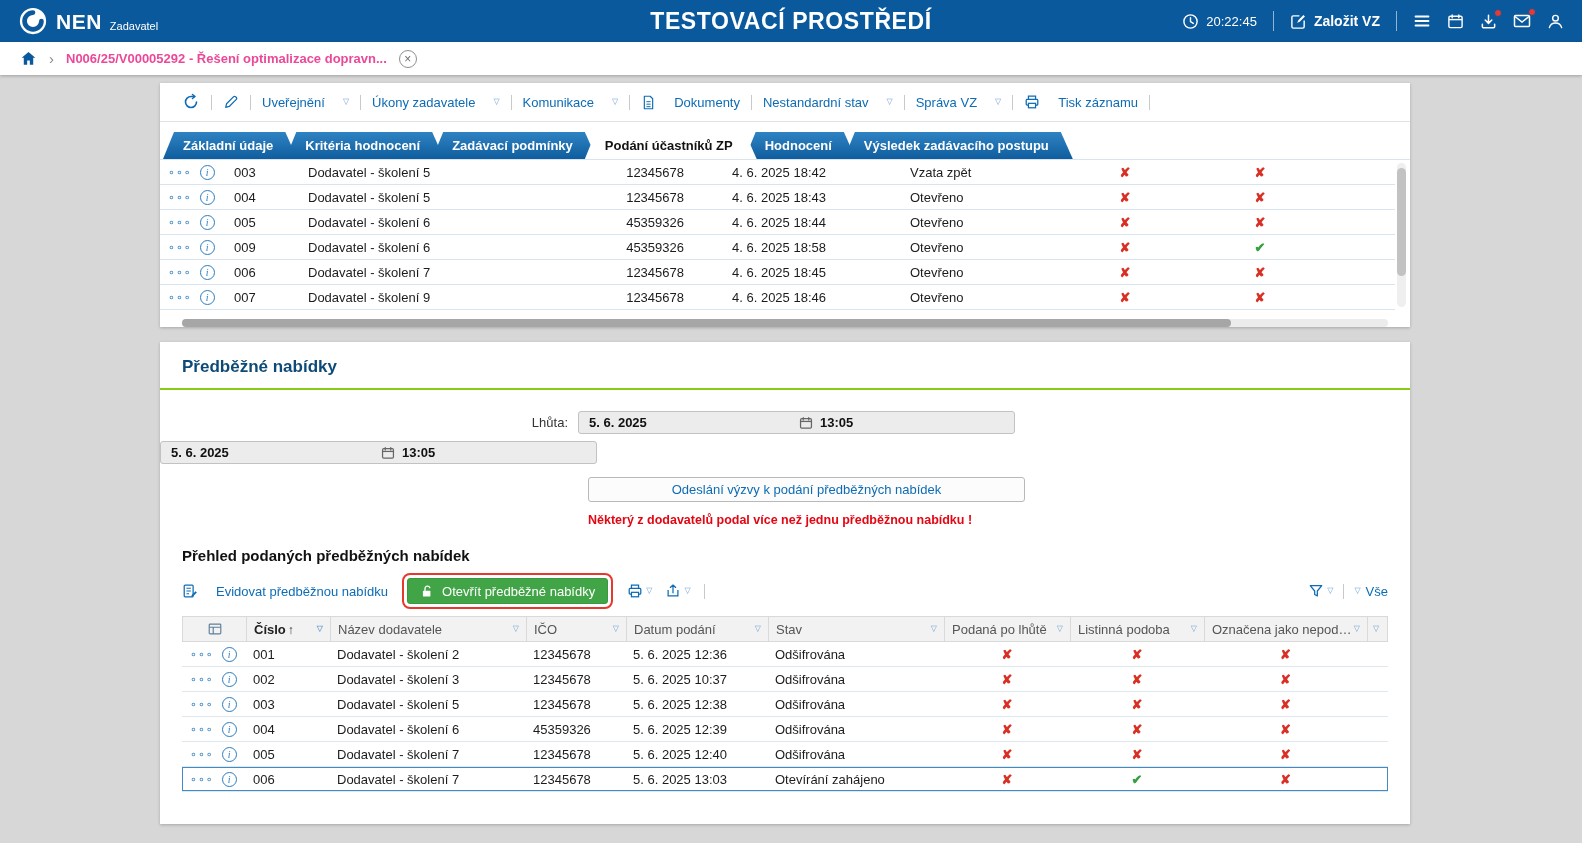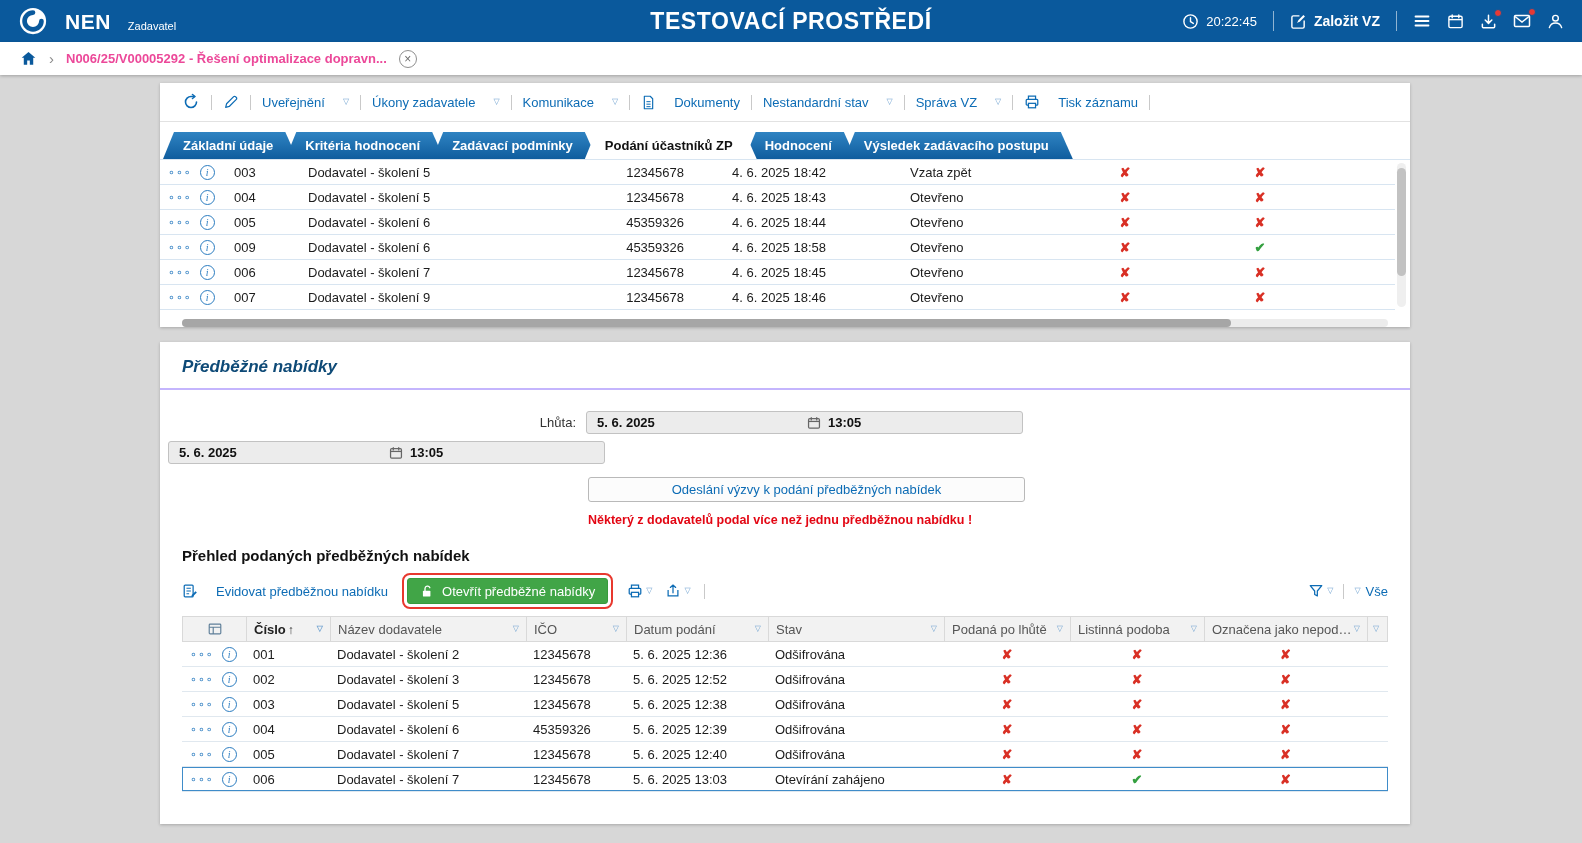--- a/index.html
+++ b/index.html
@@ -11,21 +11,21 @@
     font-size:13px; color:#1c1c1c;
     -webkit-font-smoothing:antialiased;
   }
   :root{
     --primary:#0a599c; --link:#0d6cb5; --success:#34a040; --danger:#d93025;
     --warn:#e30613; --annotation:#e8382e; --tabtop:#2f83c2; --tabbot:#0f5d9e;
   }
 
   
   .topbar{ height:42px; background:var(--primary); color:#fff; display:flex; align-items:center; padding:0 18px; position:relative; }
-  .brand{ display:flex; align-items:flex-end; gap:17px; cursor:pointer; }
+  .brand{ display:flex; align-items:flex-end; gap:8px; cursor:pointer; }
   .logo-svg{ width:30px; height:30px; display:block; }
   .brand-name{ font-size:21px; font-weight:bold; letter-spacing:0.5px; line-height:1; padding-bottom:4px;}
   .brand-sub{ font-size:11px; line-height:1; padding-bottom:4px; }
   .topbar-title{ position:absolute; left:50%; transform:translateX(-50%); font-size:23px; font-weight:bold; letter-spacing:0.6px; }
   .topbar-right{ margin-left:auto; display:flex; align-items:center; gap:16px; }
   .tb-item{ display:flex; align-items:center; gap:7px; cursor:pointer; position:relative; color:#fff; }
   .tb-time{ font-size:13px; }
   .tb-vsep{ width:1px; height:20px; background:rgba(255,255,255,0.55); }
   .zalozit-label{ font-size:14px; font-weight:bold; }
   .badge-dot{ position:absolute; top:-4px; right:-5px; width:8px; height:8px; border-radius:50%; background:#e53935; border:1px solid #0a599c; }
@@ -77,24 +77,24 @@
   .info-badge{ width:15px; height:15px; border:1px solid #2b7cc0; border-radius:50%; color:#2b7cc0; font-size:10px; font-style:italic; font-family:"Liberation Serif",serif; display:flex; align-items:center; justify-content:center; cursor:pointer; flex:0 0 15px; }
   .flag{ font-weight:bold; font-size:13px; }
   .flag.no{ color:var(--danger); }
   .flag.ok{ color:var(--success); }
   .vrail{ width:9px; background:#efefef; border-radius:5px; margin:3px 4px 3px 2px; position:relative; }
   .vthumb{ position:absolute; top:5px; left:0; width:9px; height:108px; background:#c2c2c2; border-radius:5px; cursor:pointer; }
   .hscroll{ height:8px; background:#ececec; border-radius:4px; margin:9px 22px 15px 22px; position:relative; }
   .hthumb{ position:absolute; left:0; top:0; height:8px; width:87%; background:#a6a6a6; border-radius:4px; cursor:pointer; }
 
   
-  .p2-head{ padding:15px 22px 11px; border-bottom:2px solid #c4b5fd;font-style:italic; }
+  .p2-head{ padding:15px 22px 11px; border-bottom:2px solid #84cc16; }
   .section-title{ font-size:17px; font-weight:bold; color:#0e4a77; }
   .form-area{ padding-top:14px; }
-  .form-row{ display:flex; align-items:center; margin:7px 8px; }
+  .form-row{ display:flex; align-items:center; margin:7px 0; }
   .form-label{ width:418px; text-align:right; padding-right:10px; color:#333; }
   .dt-field{ width:437px; height:23px; background:#ececec; border:1px solid #c2c2c2; border-radius:3px; display:flex; align-items:center; font-weight:bold; color:#111; cursor:default; }
   .dt-date{ flex:0 0 220px; padding-left:10px; }
   .dt-cal{ color:#666; display:flex; margin-right:7px; }
   .send-row{ margin:13px 0 0 428px; }
   .send-btn{ width:437px; height:25px; background:#fcfcfc; border:1px solid #b9b9b9; border-radius:3px; color:var(--link); font-size:13px; font-family:inherit; cursor:pointer; }
   .warning{ margin:11px 9px 4px 428px; color:var(--warn); font-weight:bold; font-size:12.5px; }
   .overview-title{ font-size:15px; font-weight:bold; color:#111; padding:16px 22px 6px; }
 
   
@@ -545,21 +545,21 @@
           </div>
 
           <div class="t2-row">
             <div class="cell c2-act">
               <span class="dots">∘∘∘</span>
               <span class="info-badge">i</span>
             </div>
             <div class="cell c2-num">002</div>
             <div class="cell c2-name">Dodavatel - školení 3</div>
             <div class="cell c2-ico">12345678</div>
-            <div class="cell c2-datum">5. 6. 2025 12:52</div>
+            <div class="cell c2-datum">5. 6. 2025 10:37</div>
             <div class="cell c2-stav">Odšifrována</div>
             <div class="cell c2-lhute flag no">✘</div>
             <div class="cell c2-list flag no">✘</div>
             <div class="cell c2-nepod flag no">✘</div>
           </div>
 
           <div class="t2-row">
             <div class="cell c2-act">
               <span class="dots">∘∘∘</span>
               <span class="info-badge">i</span>

